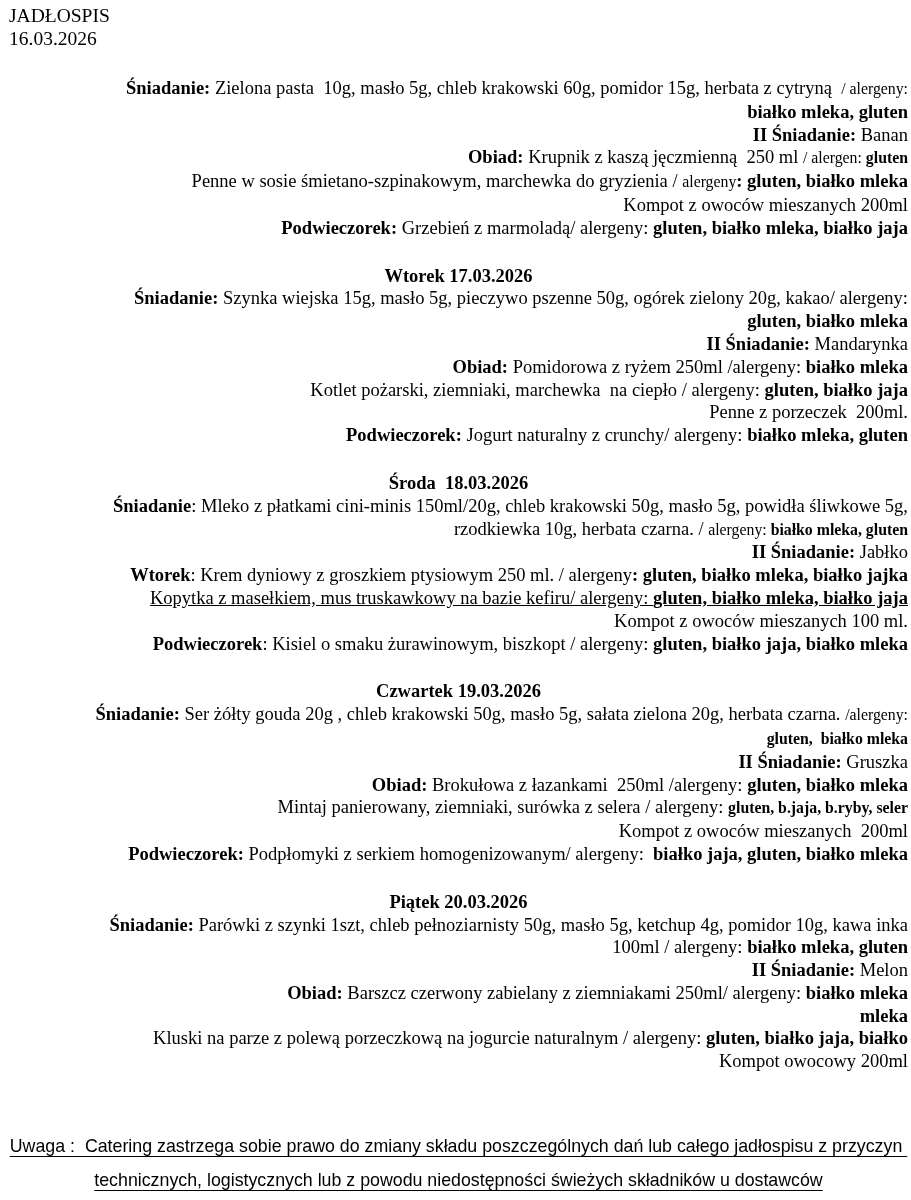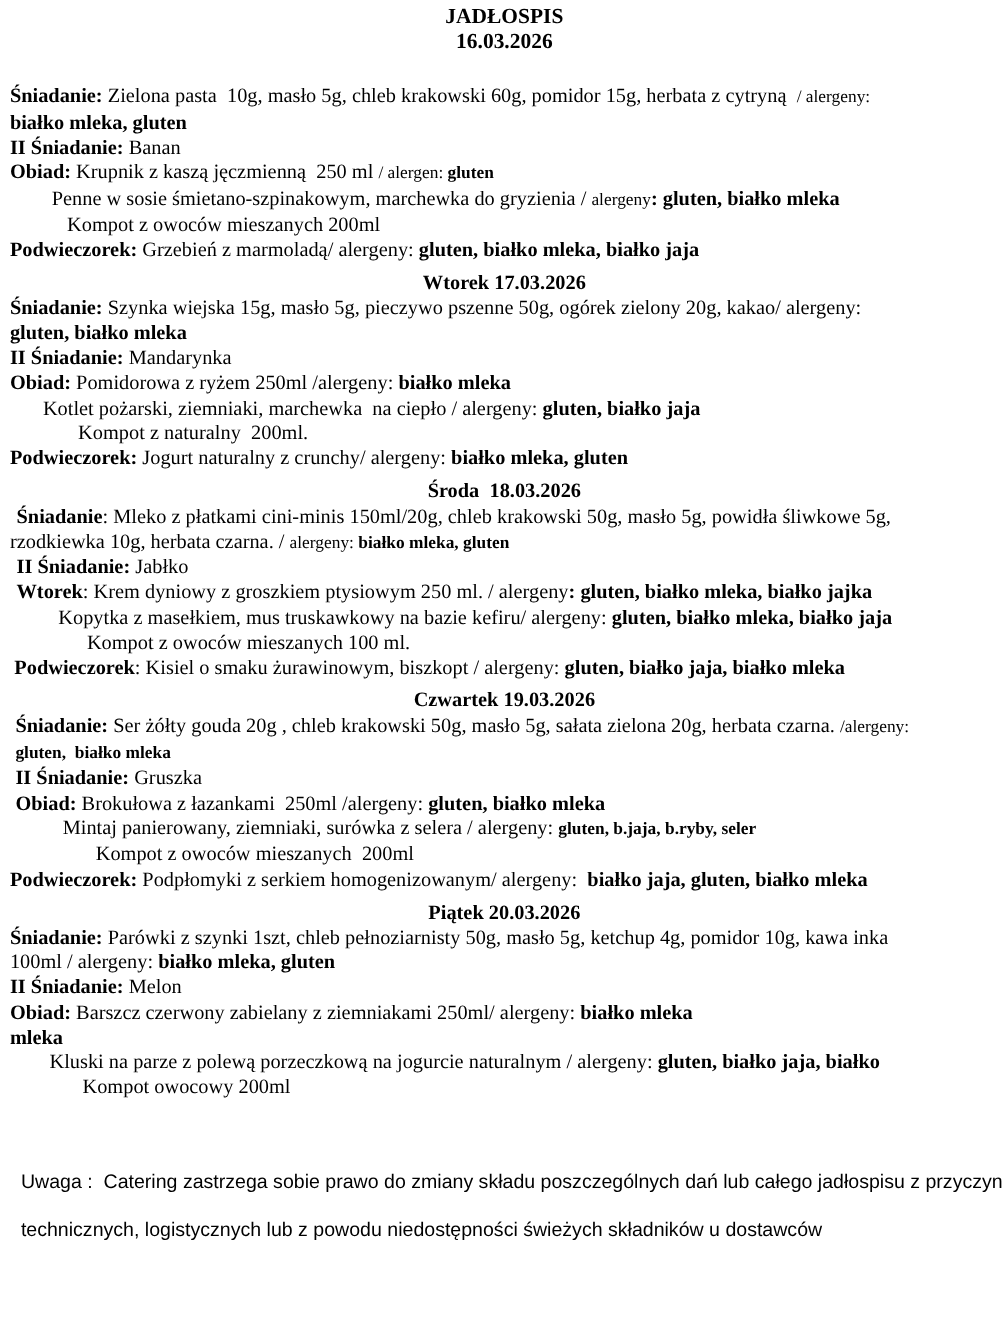--- a/index.html
+++ b/index.html
@@ -17,57 +17,59 @@
     width: 911px;
     padding: 4px 3px 0 9px;
     font-family: "Liberation Serif", serif;
     color: #000000;
     font-size: 18.5px;
   }
   .title-block {
     margin-bottom: 27px;
   }
   .doc-title, .doc-date {
-    text-align: center;
-    font-weight: bold;
+    font-weight: normal;
     font-size: 19.5px;
     line-height: 23px;
     white-space: pre;
   }
   .day-section.with-header {
-    margin-top: 7px;
+    margin-top: 25px;
   }
   .day-header {
     text-align: center;
     font-weight: bold;
     line-height: 22.8px;
     white-space: pre;
   }
   .menu-line {
     margin: 0;
     line-height: 22.8px;
     white-space: pre;
+    text-align: right;
   }
   .menu-line.underline {
     text-underline-offset: 2px;
   }
   .seg-regular { font-weight: normal; }
   .seg-bold { font-weight: bold; }
   .seg-small { font-size: 15.8px; }
   .seg-small-bold { font-size: 15.8px; font-weight: bold; }
   .footer {
     margin-top: 56px;
     font-family: "Liberation Sans", sans-serif;
     font-size: 17.8px;
   }
   .footer-line {
-    margin: 10px;
+    margin: 0;
     line-height: 34px;
+    text-decoration: underline;
     text-underline-offset: 4px;
     white-space: pre;
+    text-align: center;
   }
 </style>
 </head>
 <body>
 
 <div class="page">
   <div class="title-block">
     <div class="doc-title">JADŁOSPIS</div>
     <div class="doc-date">16.03.2026</div>
   </div>
@@ -82,30 +84,30 @@
         <p class="menu-line" style="text-indent: 52px;"><span class="seg-regular">Kompot z owoców mieszanych 200ml</span></p>
         <p class="menu-line underline"><span class="seg-bold">Podwieczorek:</span><span class="seg-regular"> Grzebień z marmoladą/ alergeny: </span><span class="seg-bold">gluten, białko mleka, białko jaja</span></p>
       </section>
       <section class="day-section with-header">
         <div class="day-header">Wtorek 17.03.2026</div>
         <p class="menu-line"><span class="seg-bold">Śniadanie:</span><span class="seg-regular"> Szynka wiejska 15g, masło 5g, pieczywo pszenne 50g, ogórek zielony 20g, kakao/ alergeny:</span></p>
         <p class="menu-line"><span class="seg-bold">gluten, białko mleka</span></p>
         <p class="menu-line"><span class="seg-bold">II Śniadanie:</span><span class="seg-regular"> Mandarynka</span></p>
         <p class="menu-line"><span class="seg-bold">Obiad:</span><span class="seg-regular"> Pomidorowa z ryżem 250ml /alergeny: </span><span class="seg-bold">białko mleka</span></p>
         <p class="menu-line" style="text-indent: 30px;"><span class="seg-regular">Kotlet pożarski, ziemniaki, marchewka  na ciepło / alergeny: </span><span class="seg-bold">gluten, białko jaja</span></p>
-        <p class="menu-line" style="text-indent: 62px;"><span class="seg-regular">Kompot z naturalny  200ml.</span></p>
+        <p class="menu-line" style="text-indent: 62px;"><span class="seg-regular">Penne z porzeczek  200ml.</span></p>
         <p class="menu-line underline"><span class="seg-bold">Podwieczorek:</span><span class="seg-regular"> Jogurt naturalny z crunchy/ alergeny: </span><span class="seg-bold">białko mleka, gluten</span></p>
       </section>
       <section class="day-section with-header">
         <div class="day-header">Środa  18.03.2026</div>
         <p class="menu-line" style="text-indent: 6px;"><span class="seg-bold">Śniadanie</span><span class="seg-regular">: Mleko z płatkami cini-minis 150ml/20g, chleb krakowski 50g, masło 5g, powidła śliwkowe 5g,</span></p>
         <p class="menu-line"><span class="seg-regular">rzodkiewka 10g, herbata czarna. / </span><span class="seg-small">alergeny: </span><span class="seg-small-bold">białko mleka, gluten</span></p>
         <p class="menu-line" style="text-indent: 6px;"><span class="seg-bold">II Śniadanie:</span><span class="seg-regular"> Jabłko</span></p>
         <p class="menu-line" style="text-indent: 6px;"><span class="seg-bold">Wtorek</span><span class="seg-regular">: Krem dyniowy z groszkiem ptysiowym 250 ml. / alergeny</span><span class="seg-bold">: gluten, białko mleka, białko jajka</span></p>
-        <p class="menu-line" style="text-indent: 44px;"><span class="seg-regular">Kopytka z masełkiem, mus truskawkowy na bazie kefiru/ alergeny: </span><span class="seg-bold">gluten, białko mleka, białko jaja</span></p>
+        <p class="menu-line" style="text-indent: 44px; text-decoration: underline;"><span class="seg-regular">Kopytka z masełkiem, mus truskawkowy na bazie kefiru/ alergeny: </span><span class="seg-bold">gluten, białko mleka, białko jaja</span></p>
         <p class="menu-line" style="text-indent: 70px;"><span class="seg-regular">Kompot z owoców mieszanych 100 ml.</span></p>
         <p class="menu-line underline" style="text-indent: 4px;"><span class="seg-bold">Podwieczorek</span><span class="seg-regular">: Kisiel o smaku żurawinowym, biszkopt / alergeny: </span><span class="seg-bold">gluten, białko jaja, białko mleka</span></p>
       </section>
       <section class="day-section with-header">
         <div class="day-header">Czwartek 19.03.2026</div>
         <p class="menu-line" style="text-indent: 5px;"><span class="seg-bold">Śniadanie:</span><span class="seg-regular"> Ser żółty gouda 20g , chleb krakowski 50g, masło 5g, sałata zielona 20g, herbata czarna. </span><span class="seg-small">/alergeny:</span></p>
         <p class="menu-line" style="text-indent: 5px;"><span class="seg-small-bold">gluten,  białko mleka</span></p>
         <p class="menu-line" style="text-indent: 5px;"><span class="seg-bold">II Śniadanie:</span><span class="seg-regular"> Gruszka</span></p>
         <p class="menu-line" style="text-indent: 5px;"><span class="seg-bold">Obiad:</span><span class="seg-regular"> Brokułowa z łazankami  250ml /alergeny: </span><span class="seg-bold">gluten, białko mleka</span></p>
         <p class="menu-line" style="text-indent: 48px;"><span class="seg-regular">Mintaj panierowany, ziemniaki, surówka z selera / alergeny: </span><span class="seg-small-bold">gluten, b.jaja, b.ryby, seler</span></p>

